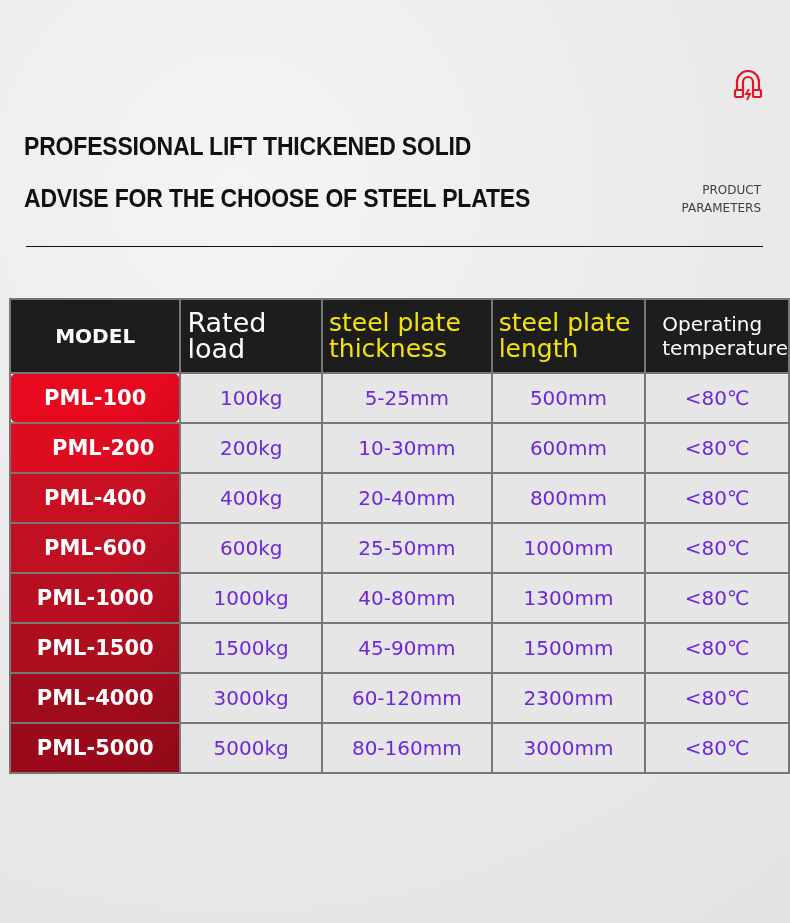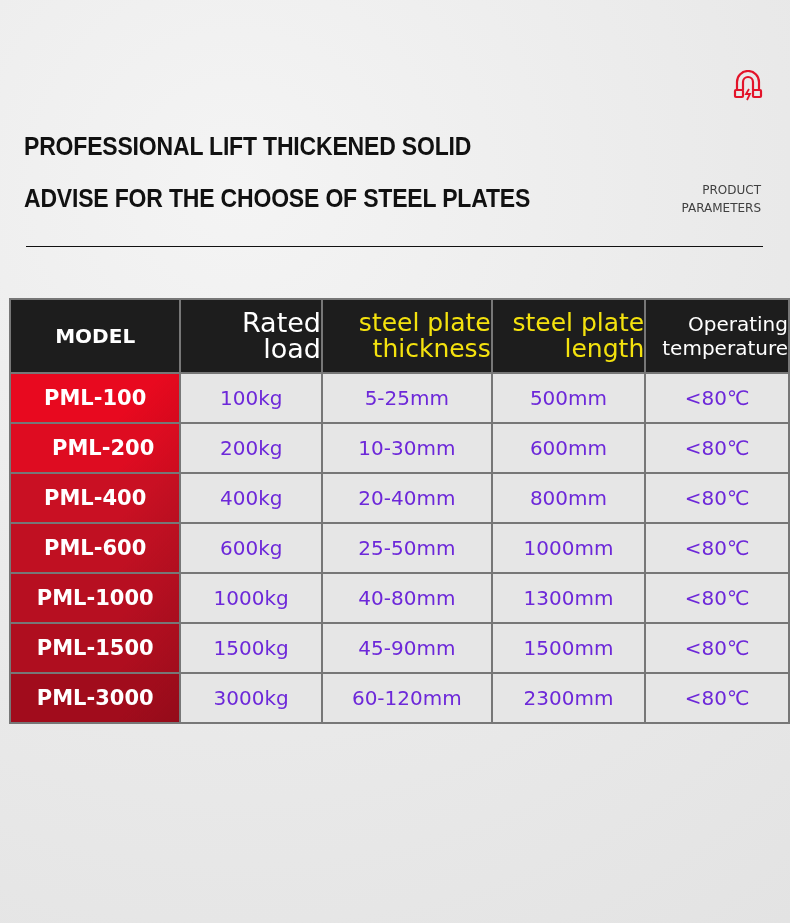--- a/index.html
+++ b/index.html
@@ -31,21 +31,21 @@
   .rule {
     position: absolute; left: 26px; top: 246px; width: 737px; height: 1px; background: #111;
   }
   table.spec {
     position: absolute; left: 9px; top: 298px;
     border-collapse: collapse;
     border: 2px solid #777;
   }
   table.spec td, table.spec th { border: 2px solid #777; }
   .hdr th {
-    background: #1d1d1d; height: 74px; text-align: right; vertical-align: middle;
+    background: #1d1d1d; height: 74px; text-align: left; vertical-align: middle;
     font-weight: normal; line-height: 26px; padding-left: 6px;
   }
   .hdr th.model {
     color: #fff; font-weight: bold; font-size: 20px; text-align: center; padding-left: 0;
     font-family: "DejaVu Sans", sans-serif;
   }
   .hdr th.white { color: #fff; font-size: 27px; }
   .hdr th.yellow { color: #f4e20e; font-size: 25px; }
   .hdr th.small { color: #fff; font-size: 20px; line-height: 24px; padding-left: 16px; }
   tr.row td {
@@ -101,21 +101,21 @@
       <div>length</div>
     </th>
     <th class="small">
       <div>Operating</div>
       <div>temperature</div>
     </th>
   </tr>
   </tbody>
     <tbody id="rows">
       <tr class="row">
-        <td class="model" style="background: linear-gradient(135deg, rgb(232, 9, 31) 0%, rgb(232, 9, 31) 70%, rgba(0, 0, 0, 0.08) 100%), rgb(232, 9, 31);">PML-100</td>
+        <td class="model" style="background: linear-gradient(135deg, rgb(232, 9, 31) 0%, rgb(232, 9, 31) 70%, rgba(0, 0, 0, 0.08) 100%), rgb(232, 9, 31); border-radius: 8px;">PML-100</td>
         <td>100kg</td>
         <td>5-25mm</td>
         <td>500mm</td>
         <td>&lt;80℃</td>
       </tr>
       <tr class="row">
         <td class="model" style="background: linear-gradient(135deg, rgb(222, 12, 33) 0%, rgb(222, 12, 33) 70%, rgba(0, 0, 0, 0.08) 100%), rgb(222, 12, 33); padding-left: 16px;">PML-200</td>
         <td>200kg</td>
         <td>10-30mm</td>
         <td>600mm</td>
@@ -143,20 +143,27 @@
         <td>&lt;80℃</td>
       </tr>
       <tr class="row">
         <td class="model" style="background: linear-gradient(135deg, rgb(175, 14, 31) 0%, rgb(175, 14, 31) 70%, rgba(0, 0, 0, 0.08) 100%), rgb(175, 14, 31);">PML-1500</td>
         <td>1500kg</td>
         <td>45-90mm</td>
         <td>1500mm</td>
         <td>&lt;80℃</td>
       </tr>
       <tr class="row">
-        <td class="model" style="background: linear-gradient(135deg, rgb(161, 12, 28) 0%, rgb(161, 12, 28) 70%, rgba(0, 0, 0, 0.08) 100%), rgb(161, 12, 28);">PML-3000</td>
+        <td class="model" style="background: linear-gradient(135deg, rgb(161, 12, 28) 0%, rgb(161, 12, 28) 70%, rgba(0, 0, 0, 0.08) 100%), rgb(161, 12, 28);">PML-4000</td>
         <td>3000kg</td>
         <td>60-120mm</td>
         <td>2300mm</td>
+        <td>&lt;80℃</td>
+      </tr>
+      <tr class="row">
+        <td class="model" style="background: linear-gradient(135deg, rgb(154, 10, 26) 0%, rgb(154, 10, 26) 70%, rgba(0, 0, 0, 0.08) 100%), rgb(154, 10, 26);">PML-5000</td>
+        <td>5000kg</td>
+        <td>80-160mm</td>
+        <td>3000mm</td>
         <td>&lt;80℃</td>
       </tr>
     </tbody>
 </table>
 
 </body></html>

